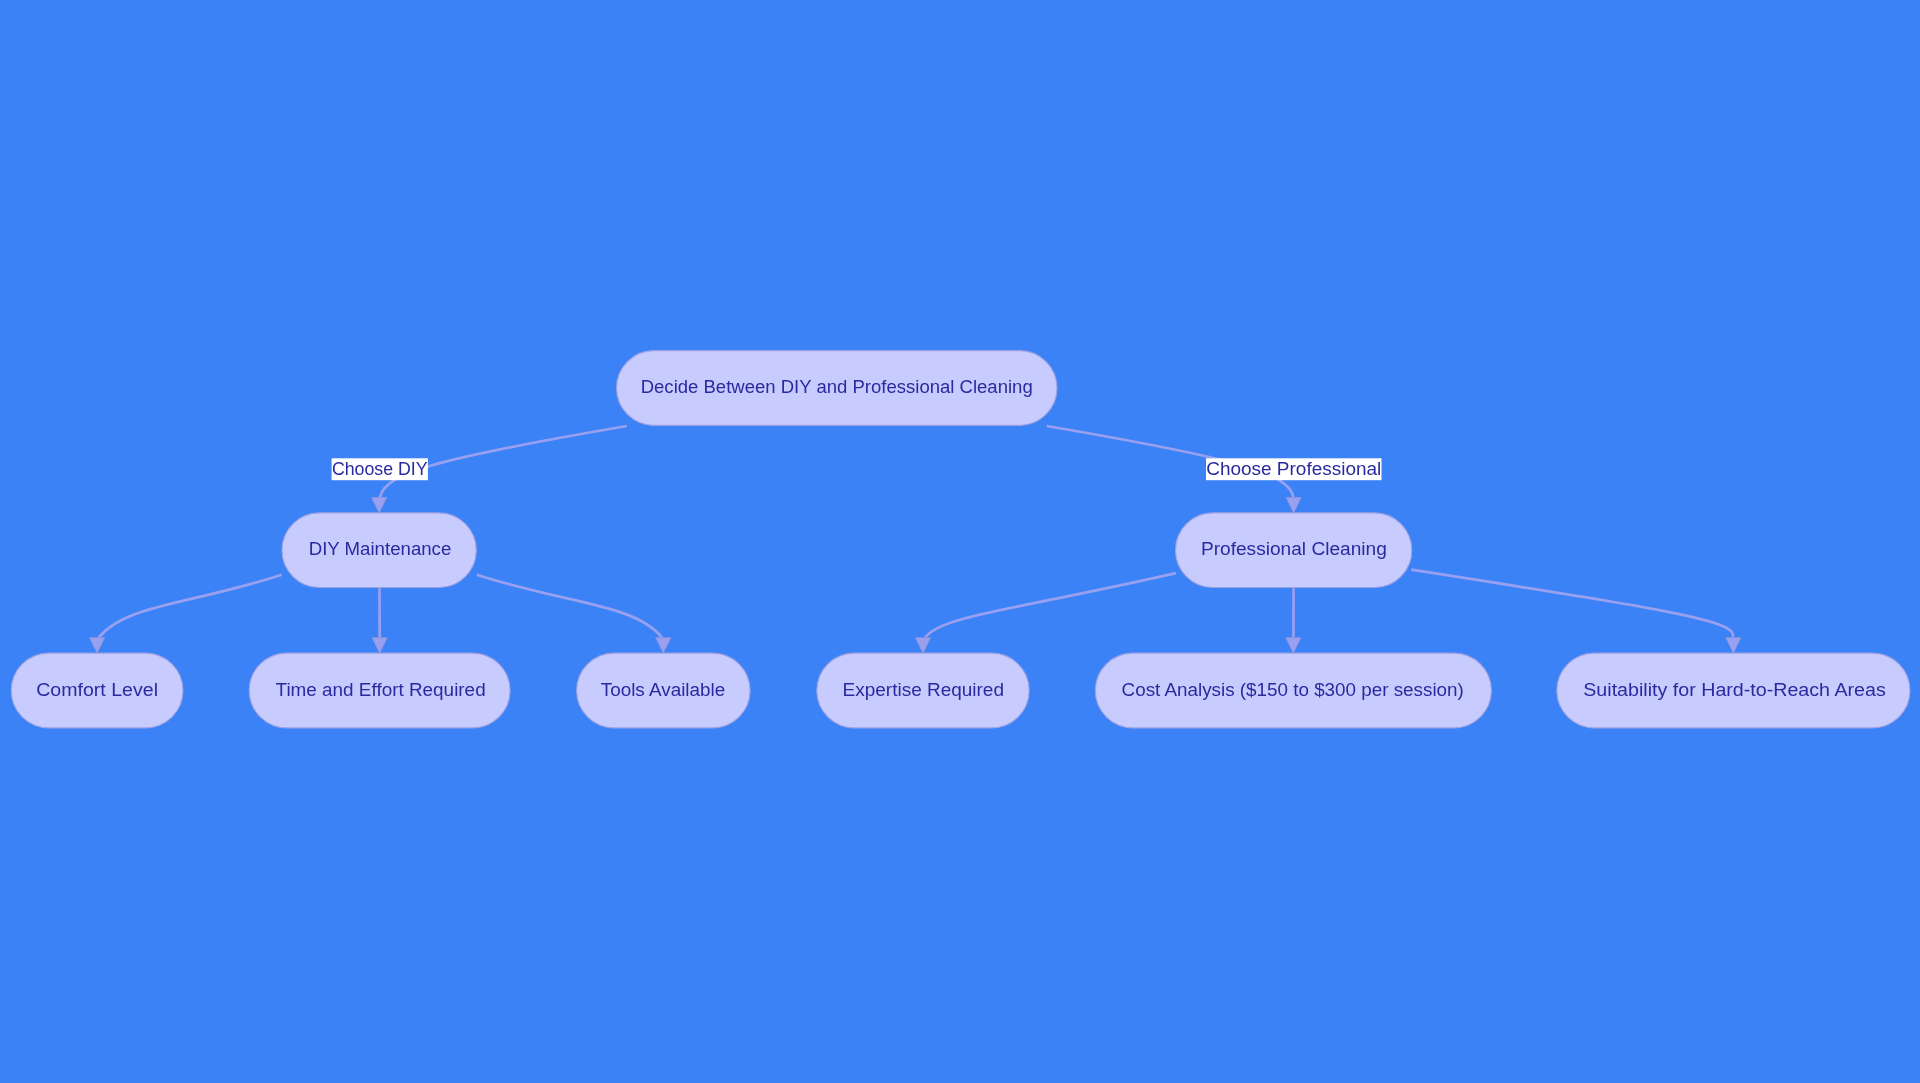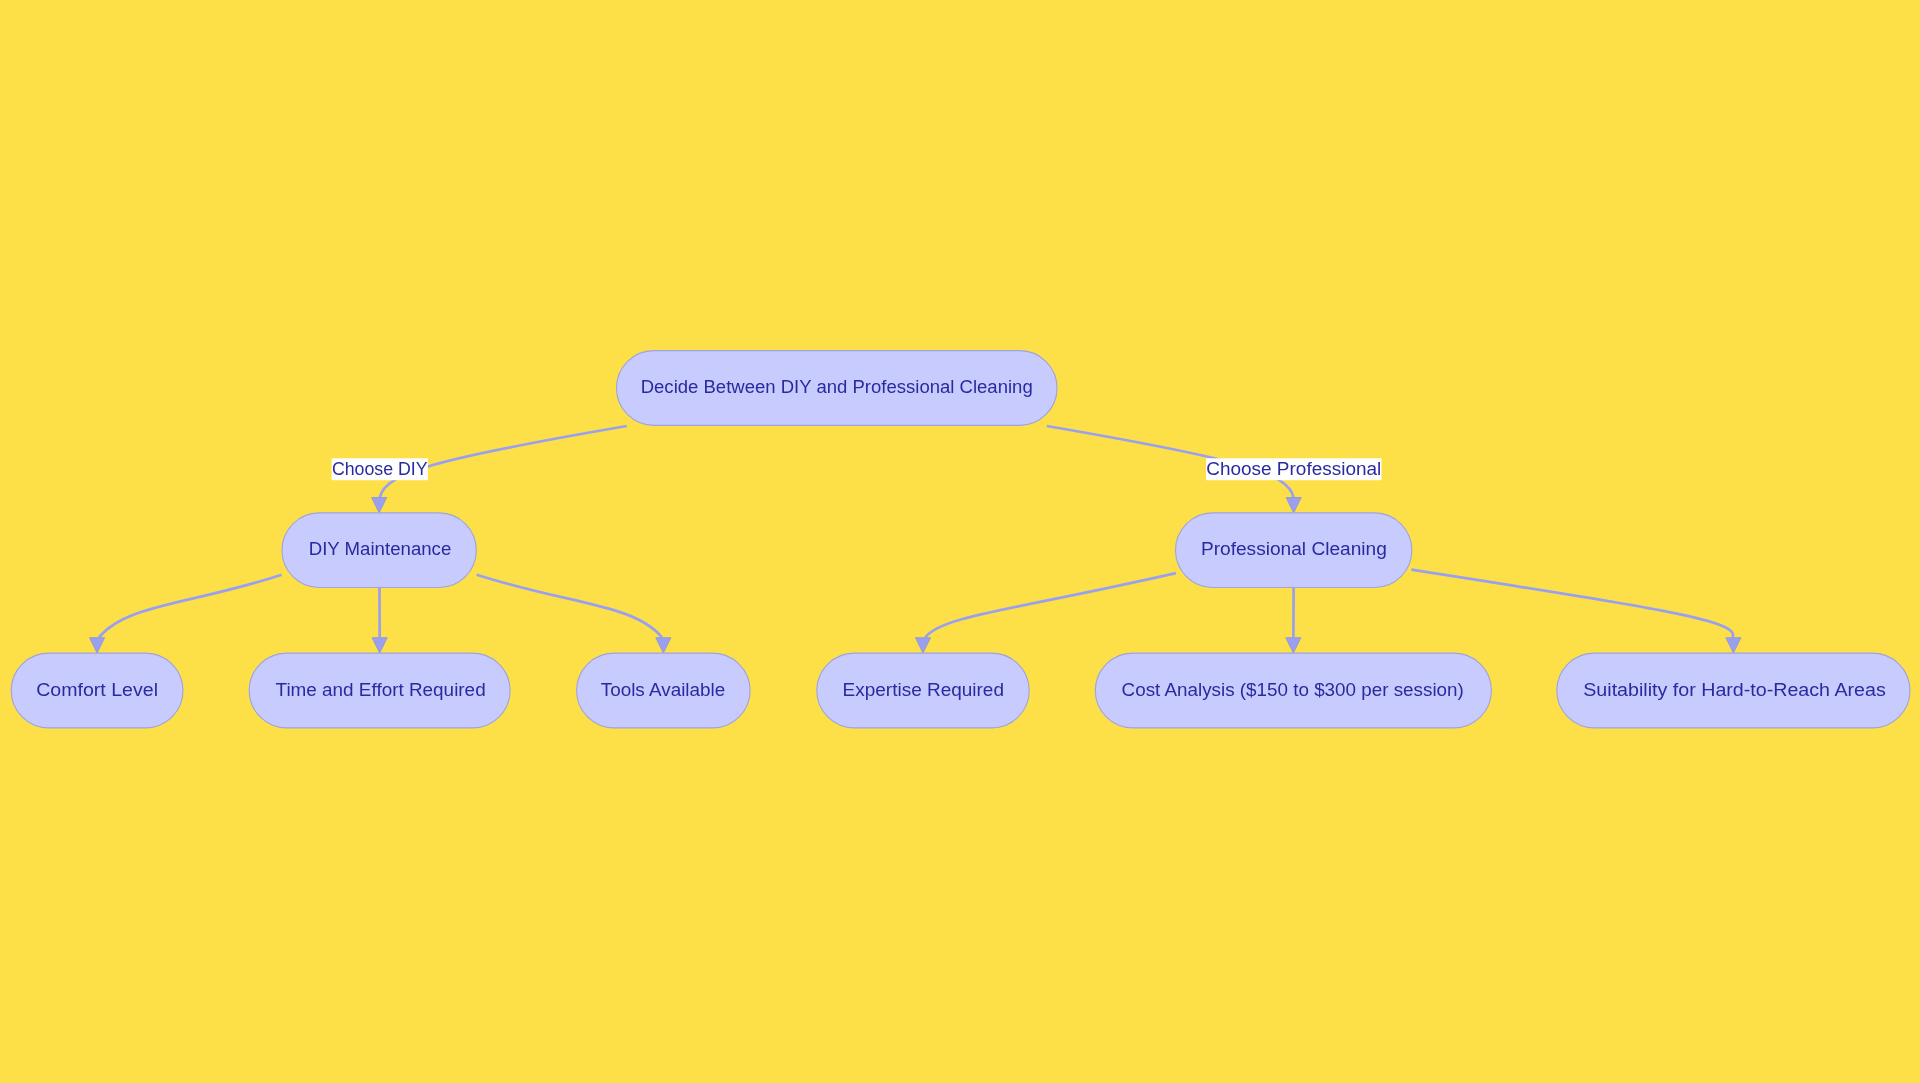--- a/index.html
+++ b/index.html
@@ -10,21 +10,21 @@
   svg.flow{position:absolute;left:0;top:0;width:1920px;height:1083px;display:block;
            transform:translateZ(0);}
   .node-shape{stroke-width:1.1px;}
   .node-label{font-size:18.7px;text-anchor:middle;dominant-baseline:central;}
   .edge-path{fill:none;stroke-width:2.7px;stroke-linecap:butt;stroke-linejoin:round;}
   .edge-label-text{font-size:18.7px;text-anchor:middle;dominant-baseline:central;}
 </style>
 </head>
 <body>
 
-<div id="chart" style="background: #fde047;">
+<div id="chart" style="background: #3b82f6;">
 <svg class="flow" viewBox="0 0 1920 1083">
 
   <g>
     <path class="edge-path" d="M626.8,426.0C434.0,459.1 385.0,473.1 379.9,497.3" stroke="#9aa0f0"></path>
     <path class="edge-path" d="M1046.8,426.0C1239.6,459.1 1288.6,473.1 1293.5,497.3" stroke="#9aa0f0"></path>
     <path class="edge-path" d="M281.7,574.7C190.2,604.7 126.8,603.9 98.9,637.3" stroke="#9aa0f0"></path>
     <path class="edge-path" d="M379.5,587.5C379.5,604.0 379.6,620.0 379.7,637.3" stroke="#9aa0f0"></path>
     <path class="edge-path" d="M476.7,574.7C570.6,604.7 634.0,603.9 661.9,637.3" stroke="#9aa0f0"></path>
     <path class="edge-path" d="M1175.9,573.1C1010.5,610.6 941.4,616.1 925.4,637.3" stroke="#9aa0f0"></path>
     <path class="edge-path" d="M1293.6,587.5C1293.6,604.0 1293.5,620.0 1293.4,637.3" stroke="#9aa0f0"></path>

